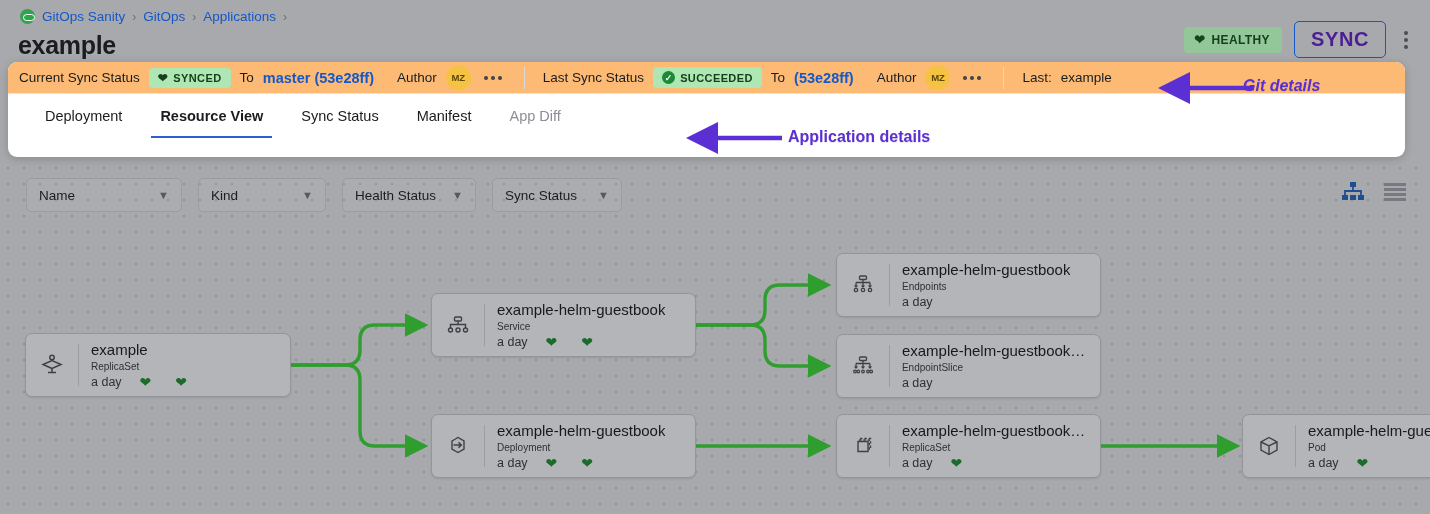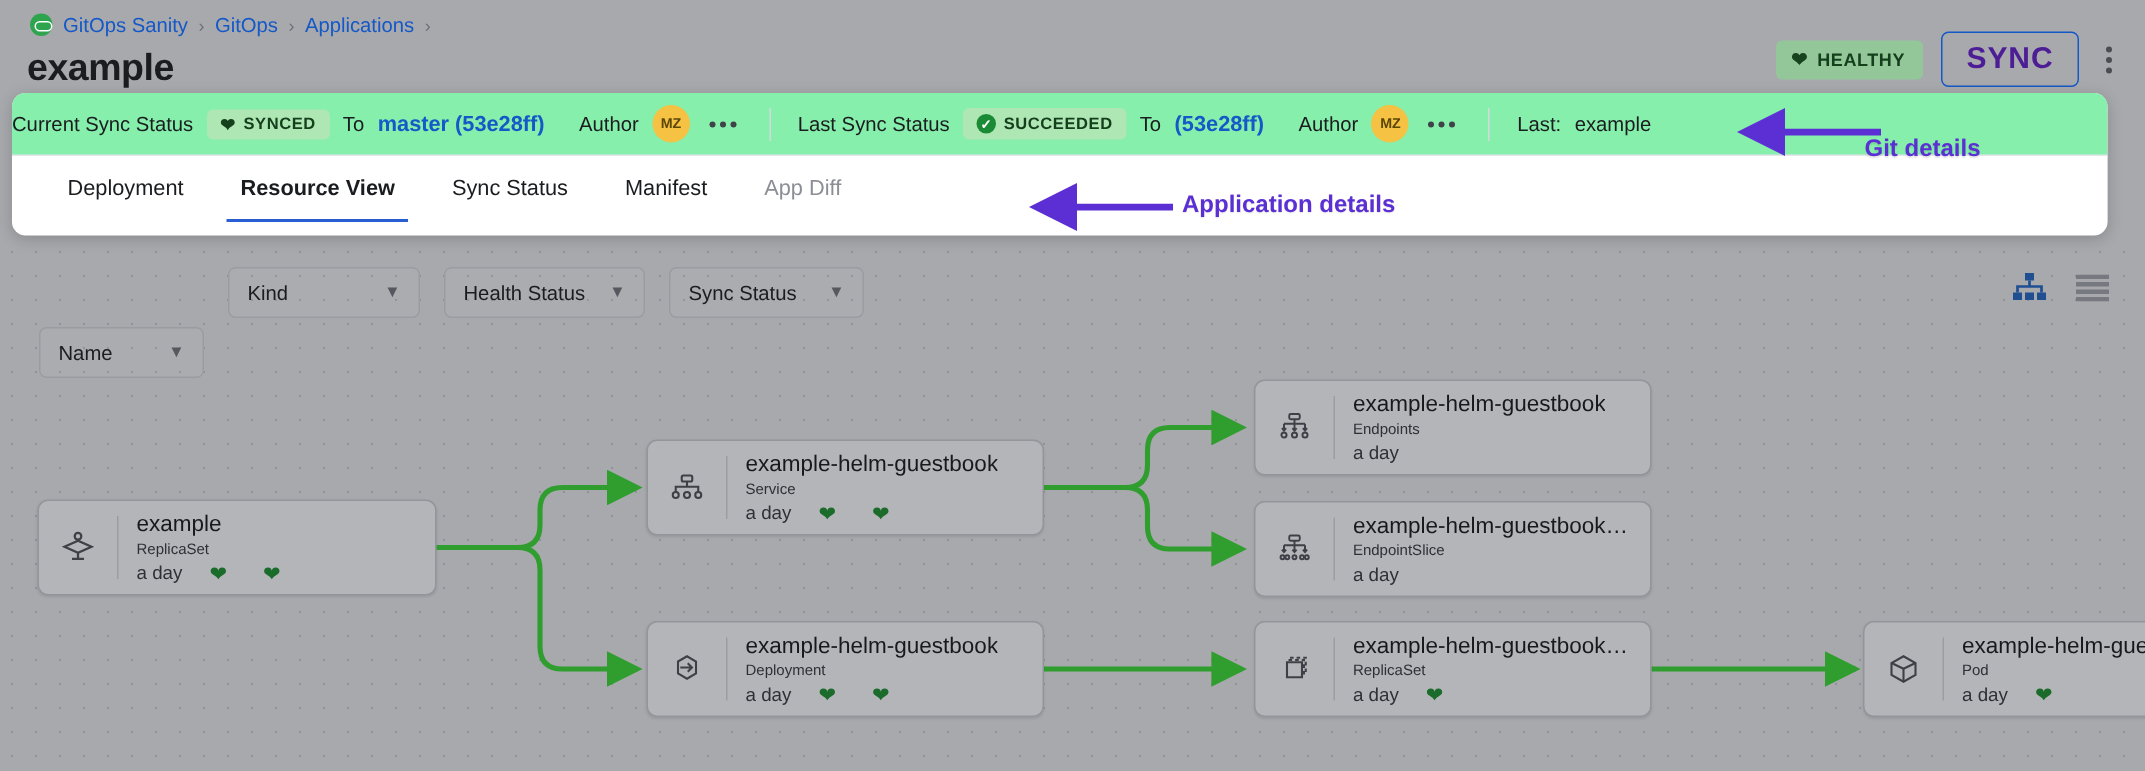--- a/index.html
+++ b/index.html
@@ -71,21 +71,21 @@
     position: absolute; left: 26px; top: 18px;
     display: flex; gap: 16px;
   }
   .filter {
     height: 34px; border: 1px solid #9a9ca1; border-radius: 5px;
     display: flex; align-items: center; justify-content: space-between;
     padding: 0 12px; font-size: 13.5px; color: #1a1c1f;
     background: rgba(255,255,255,0.04); cursor: pointer;
   }
   .filter .chev { color: #55585e; font-size: 11px; margin-left: 14px; }
-  .f-name { width: 110px; margin-top: 40px; }
+  .f-name { width: 156px; }
   .f-kind { width: 128px; }
   .f-health { width: 134px; }
   .f-sync { width: 130px; }
 
   .view-toggles {
     position: absolute; right: 24px; top: 22px;
     display: flex; align-items: center; gap: 20px;
   }
   .vt { cursor: pointer; display: block; }
 
@@ -115,22 +115,22 @@
   .node-meta .h { color: #1b6b2b; font-size: 14px; line-height: 1; margin-right: 24px; }
 
   
   .card {
     position: absolute; left: 8px; top: 62px; width: 1397px; height: 95px;
     background: #fff; border-radius: 9px;
     box-shadow: 0 2px 10px rgba(0,0,0,.18);
     overflow: hidden;
   }
   .card-top {
-    height: 42px; background: #86efac; border-bottom: 1px solid #e3e5ea;
-    display: flex; align-items: center; padding-left: 0;
+    height: 32px; background: #fdba74; border-bottom: 1px solid #e3e5ea;
+    display: flex; align-items: center; padding-left: 11px;
     font-size: 13.5px; color: #1a1c1f; white-space: nowrap;
   }
   .grp { display: flex; align-items: center; gap: 9px; }
   .lbl { color: #1a1c1f; }
   .pill {
     display: inline-flex; align-items: center; gap: 5px;
     background: #aee6b4; border-radius: 4px; padding: 4px 9px;
     font-size: 11px; font-weight: bold; letter-spacing: .4px; color: #14401c;
   }
   .pill .ico { font-size: 12px; line-height: 1; }
@@ -455,21 +455,21 @@
       <div class="tab">Sync Status</div>
       <div class="tab">Manifest</div>
       <div class="tab muted">App Diff</div>
     </div>
   </div>
 
   <svg class="arrow-svg" style="left:1150px; top:70px;" width="110" height="36">
     <path d="M104,18 H38" stroke="#5b2fd4" stroke-width="4.5" fill="none"></path>
     <path d="M8,18 L40,2 L40,34 Z" fill="#5b2fd4"></path>
   </svg>
-  <div class="anno" style="left:1243px; top:91px;">Git details</div>
+  <div class="anno" style="left:1243px; top:77px;font-style:italic;">Git details</div>
 
   <svg class="arrow-svg" style="left:678px; top:120px;" width="110" height="36">
     <path d="M104,18 H38" stroke="#5b2fd4" stroke-width="4.5" fill="none"></path>
     <path d="M8,18 L40,2 L40,34 Z" fill="#5b2fd4"></path>
   </svg>
   <div class="anno" style="left:788px; top:128px;">Application details</div>
 
 </div>
 
 </body></html>

